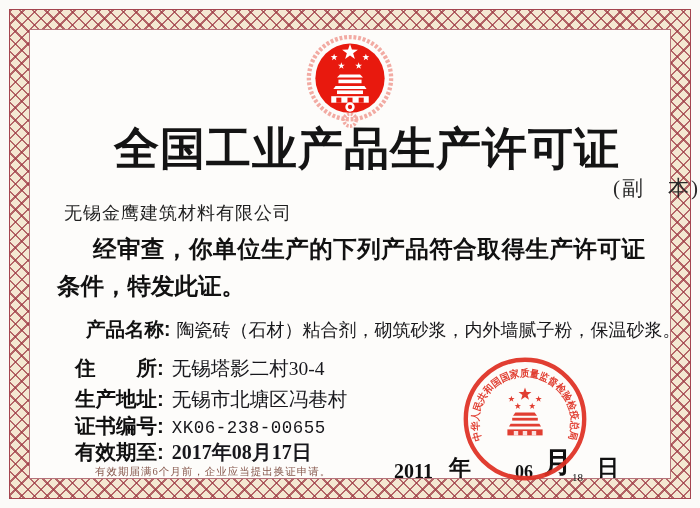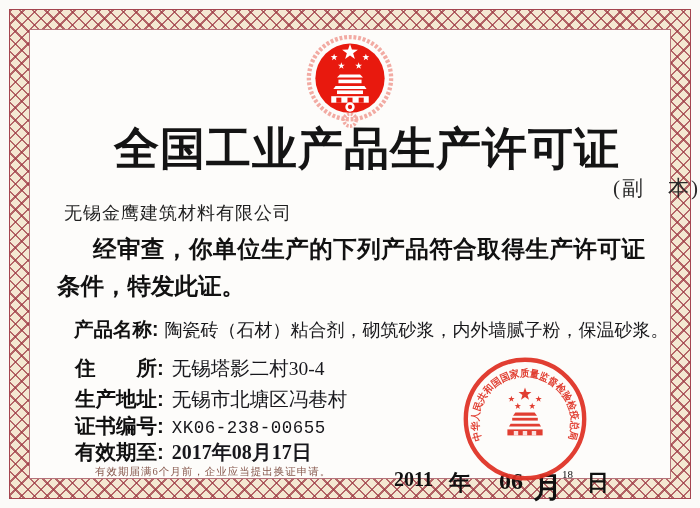--- a/index.html
+++ b/index.html
@@ -37,45 +37,45 @@
   .company{
     left:64px;top:201px;font-size:18px;color:#1f1f1f;letter-spacing:1px;
   }
   .bodytext{
     left:57px;top:231px;width:588px;
     font-family:"Liberation Sans", sans-serif;font-weight:700;
     font-size:23.5px;line-height:37px;color:#111;
     text-indent:36px;text-align:justify;
   }
   .product-row{
-    left:74px;top:316px;width:575px;white-space:nowrap;
+    left:86px;top:316px;width:575px;white-space:nowrap;
   }
   .product-label{
     font-family:"Liberation Sans", sans-serif;font-weight:700;
     font-size:19.5px;color:#111;
   }
   .product-value{font-size:18px;color:#17171a;margin-left:6px;}
   .field-row{left:75px;white-space:nowrap;}
   .f0{top:354px;} .f1{top:385px;} .f2{top:412px;} .f3{top:438px;}
   .field-label{
     font-family:"Liberation Sans", sans-serif;font-weight:700;
     font-size:20.5px;color:#101010;
   }
   .field-value{font-size:19.5px;color:#17171c;margin-left:8px;}
   .mono-value{font-family:"Liberation Mono", monospace;font-size:17.5px;letter-spacing:.5px;margin-top:15px;}
   .bold-value{font-weight:700;font-size:20px;}
   .note{
     left:95px;top:465px;font-size:10.5px;color:#87584d;letter-spacing:1px;
   }
   .date-row{
-    left:394px;top:468px;display:flex;align-items:flex-start;color:#101010;z-index:2;
+    left:394px;top:443px;display:flex;align-items:flex-end;color:#101010;z-index:2;
   }
   .d-year{font-size:20px;font-weight:600;}
   .d-unit{font-family:"Liberation Sans", sans-serif;font-weight:700;font-size:22px;}
-  .d-month{font-size:24px;font-weight:600;margin-left:28px;}
+  .d-month{font-size:18px;font-weight:600;margin-left:44px;}
   .d-month-unit{font-size:29px;margin-left:10px;}
   .d-day{font-size:11px;font-weight:400;}
   .d-day-unit{margin-left:14px;}
   .gap1{margin-left:16px;}
   .watermark{
     left:56px;top:222px;width:590px;
     font-family:"Liberation Sans", sans-serif;font-weight:700;
     font-size:62px;letter-spacing:3px;color:#9c9c9c;opacity:.33;
     white-space:nowrap;z-index:1;pointer-events:none;
   }

